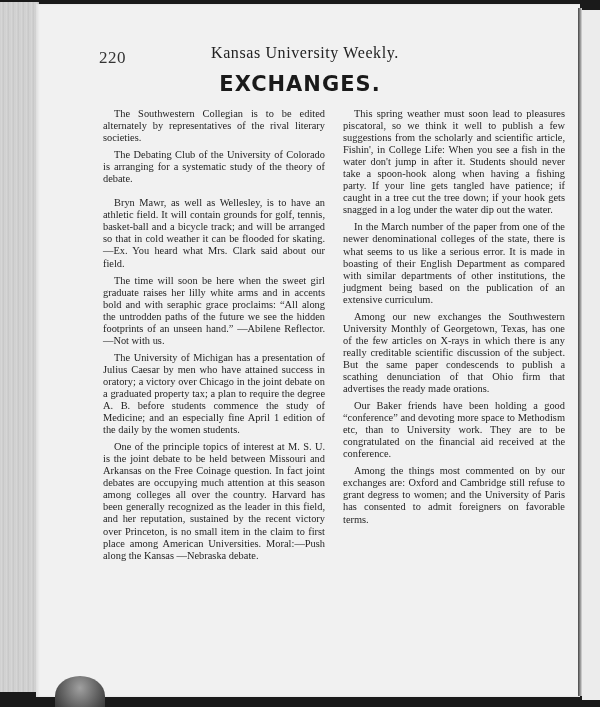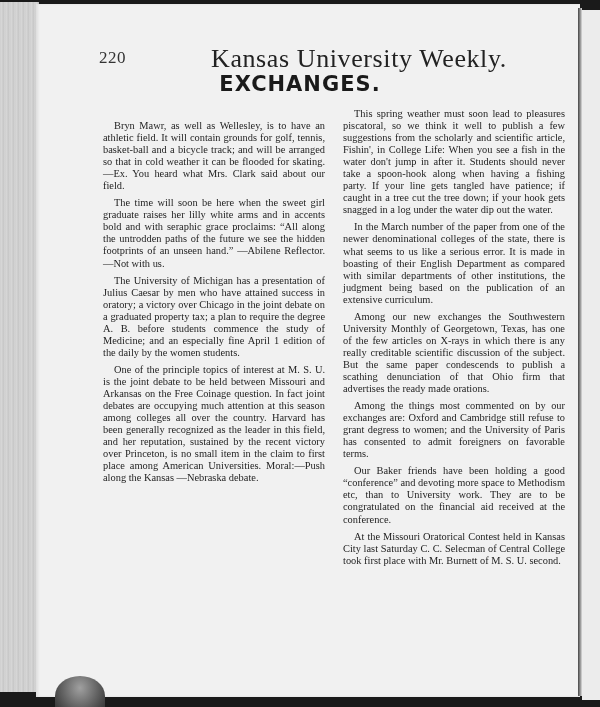--- a/index.html
+++ b/index.html
@@ -35,21 +35,21 @@
     border-radius: 50% 50% 10% 10%;
     background: radial-gradient(ellipse at 50% 30%, #a0a0a0, #4a4a4a 70%, #2a2a2a);
   }
   .header {
     position: absolute; left: 99px; top: 44px; width: 460px; height: 24px;
   }
   .page-number {
     position: absolute; left: 0; top: 4px; font-size: 17px; color: #333; letter-spacing: 0.5px;
   }
   .running-title {
-    position: absolute; left: 112px; top: 0; font-size: 26px; color: #222; letter-spacing: 0.6px;
+    position: absolute; left: 112px; top: 0; font-size: 16px; color: #222; letter-spacing: 0.6px;
   }
   .section-title {
     position: absolute; left: 0; width: 600px; top: 72px; text-align: center;
     font-family: "DejaVu Sans", sans-serif; font-weight: bold; font-size: 21px;
     color: #1a1a1a; letter-spacing: 1px; transform: scaleY(1.05);
   }
   .column {
     position: absolute; top: 108px; width: 222px;
     font-size: 10.4px; line-height: 12.05px; color: #1e1e1e;
     text-align: justify;
@@ -69,29 +69,30 @@
   <div class="next-page"></div>
 
   <div class="header">
     <span class="page-number">220</span>
     <span class="running-title">Kansas University Weekly.</span>
   </div>
 
   <div class="section-title">EXCHANGES.</div>
 
   <div class="column col-left">
+    <p>The Southwestern Collegian is to be edited alternately by representatives of the rival literary societies.</p>
+    <p>The Debating Club of the University of Colorado is arranging for a systematic study of the theory of debate.</p>
     <p class="p-bryn">Bryn Mawr, as well as Wellesley, is to have an athletic field. It will contain grounds for golf, tennis, basket-ball and a bicycle track; and will be arranged so that in cold weather it can be flooded for skating.—Ex. You heard what Mrs. Clark said about our field.</p>
     <p>The time will soon be here when the sweet girl graduate raises her lilly white arms and in accents bold and with seraphic grace proclaims: “All along the untrodden paths of the future we see the hidden footprints of an unseen hand.” —Abilene Reflector.—Not with us.</p>
     <p>The University of Michigan has a presentation of Julius Caesar by men who have attained success in oratory; a victory over Chicago in the joint debate on a graduated property tax; a plan to require the degree A. B. before students commence the study of Medicine; and an especially fine April 1 edition of the daily by the women students.</p>
     <p>One of the principle topics of interest at M. S. U. is the joint debate to be held between Missouri and Arkansas on the Free Coinage question. In fact joint debates are occupying much attention at this season among colleges all over the country. Harvard has been generally recognized as the leader in this field, and her reputation, sustained by the recent victory over Princeton, is no small item in the claim to first place among American Universities. Moral:—Push along the Kansas —Nebraska debate.</p>
   </div>
 
   <div class="column col-right">
     <p>This spring weather must soon lead to pleasures piscatoral, so we think it well to publish a few suggestions from the scholarly and scientific article, Fishin', in College Life: When you see a fish in the water don't jump in after it. Students should never take a spoon-hook along when having a fishing party. If your line gets tangled have patience; if caught in a tree cut the tree down; if your hook gets snagged in a log under the water dip out the water.</p>
     <p>In the March number of the paper from one of the newer denominational colleges of the state, there is what seems to us like a serious error. It is made in boasting of their English Department as compared with similar departments of other institutions, the judgment being based on the publication of an extensive curriculum.</p>
     <p>Among our new exchanges the Southwestern University Monthly of Georgetown, Texas, has one of the few articles on X-rays in which there is any really creditable scientific discussion of the subject. But the same paper condescends to publish a scathing denunciation of that Ohio firm that advertises the ready made orations.</p>
+    <p>Our Baker friends have been holding a good “conference” and devoting more space to Methodism etc, than to University work. They are to be congratulated on the financial aid received at the conference.</p>
     <p>Among the things most commented on by our exchanges are: Oxford and Cambridge still refuse to grant degress to women; and the University of Paris has consented to admit foreigners on favorable terms.</p>
-    <p>Our Baker friends have been holding a good “conference” and devoting more space to Methodism etc, than to University work. They are to be congratulated on the financial aid received at the conference.</p>
-    <p>At the Missouri Oratorical Contest held in Kansas City last Saturday C. C. Selecman of Central College took first place with Mr. Burnett of M. S. U. second.</p>
   </div>
 
   <div class="thumb"></div>
 </div>
 
 </body></html>

